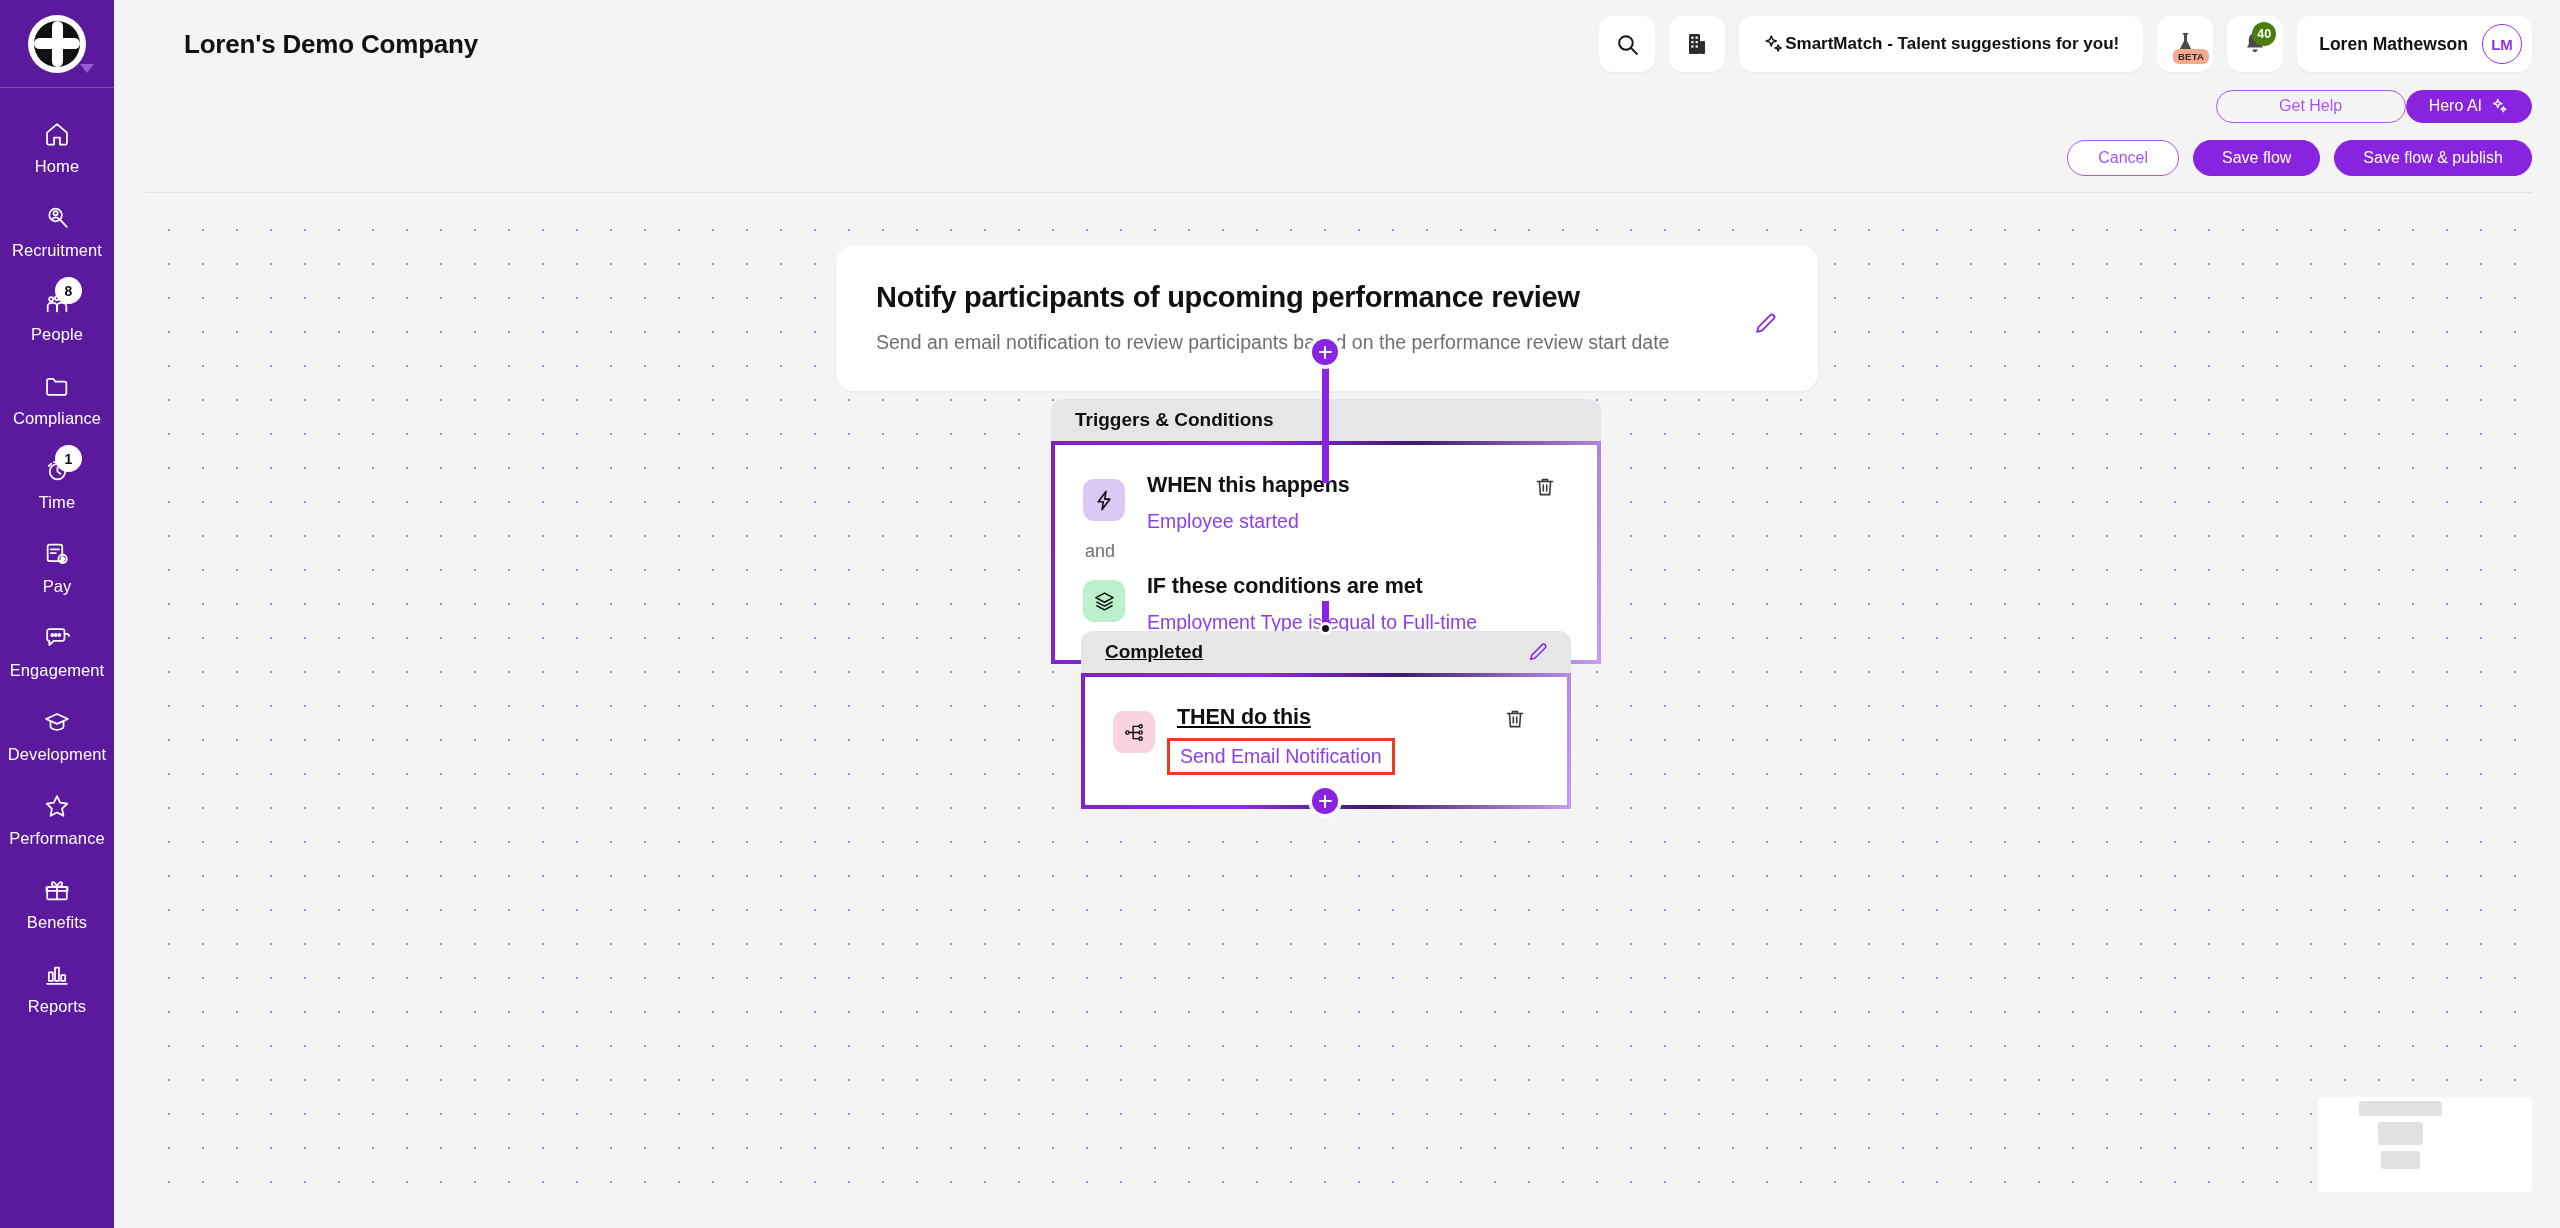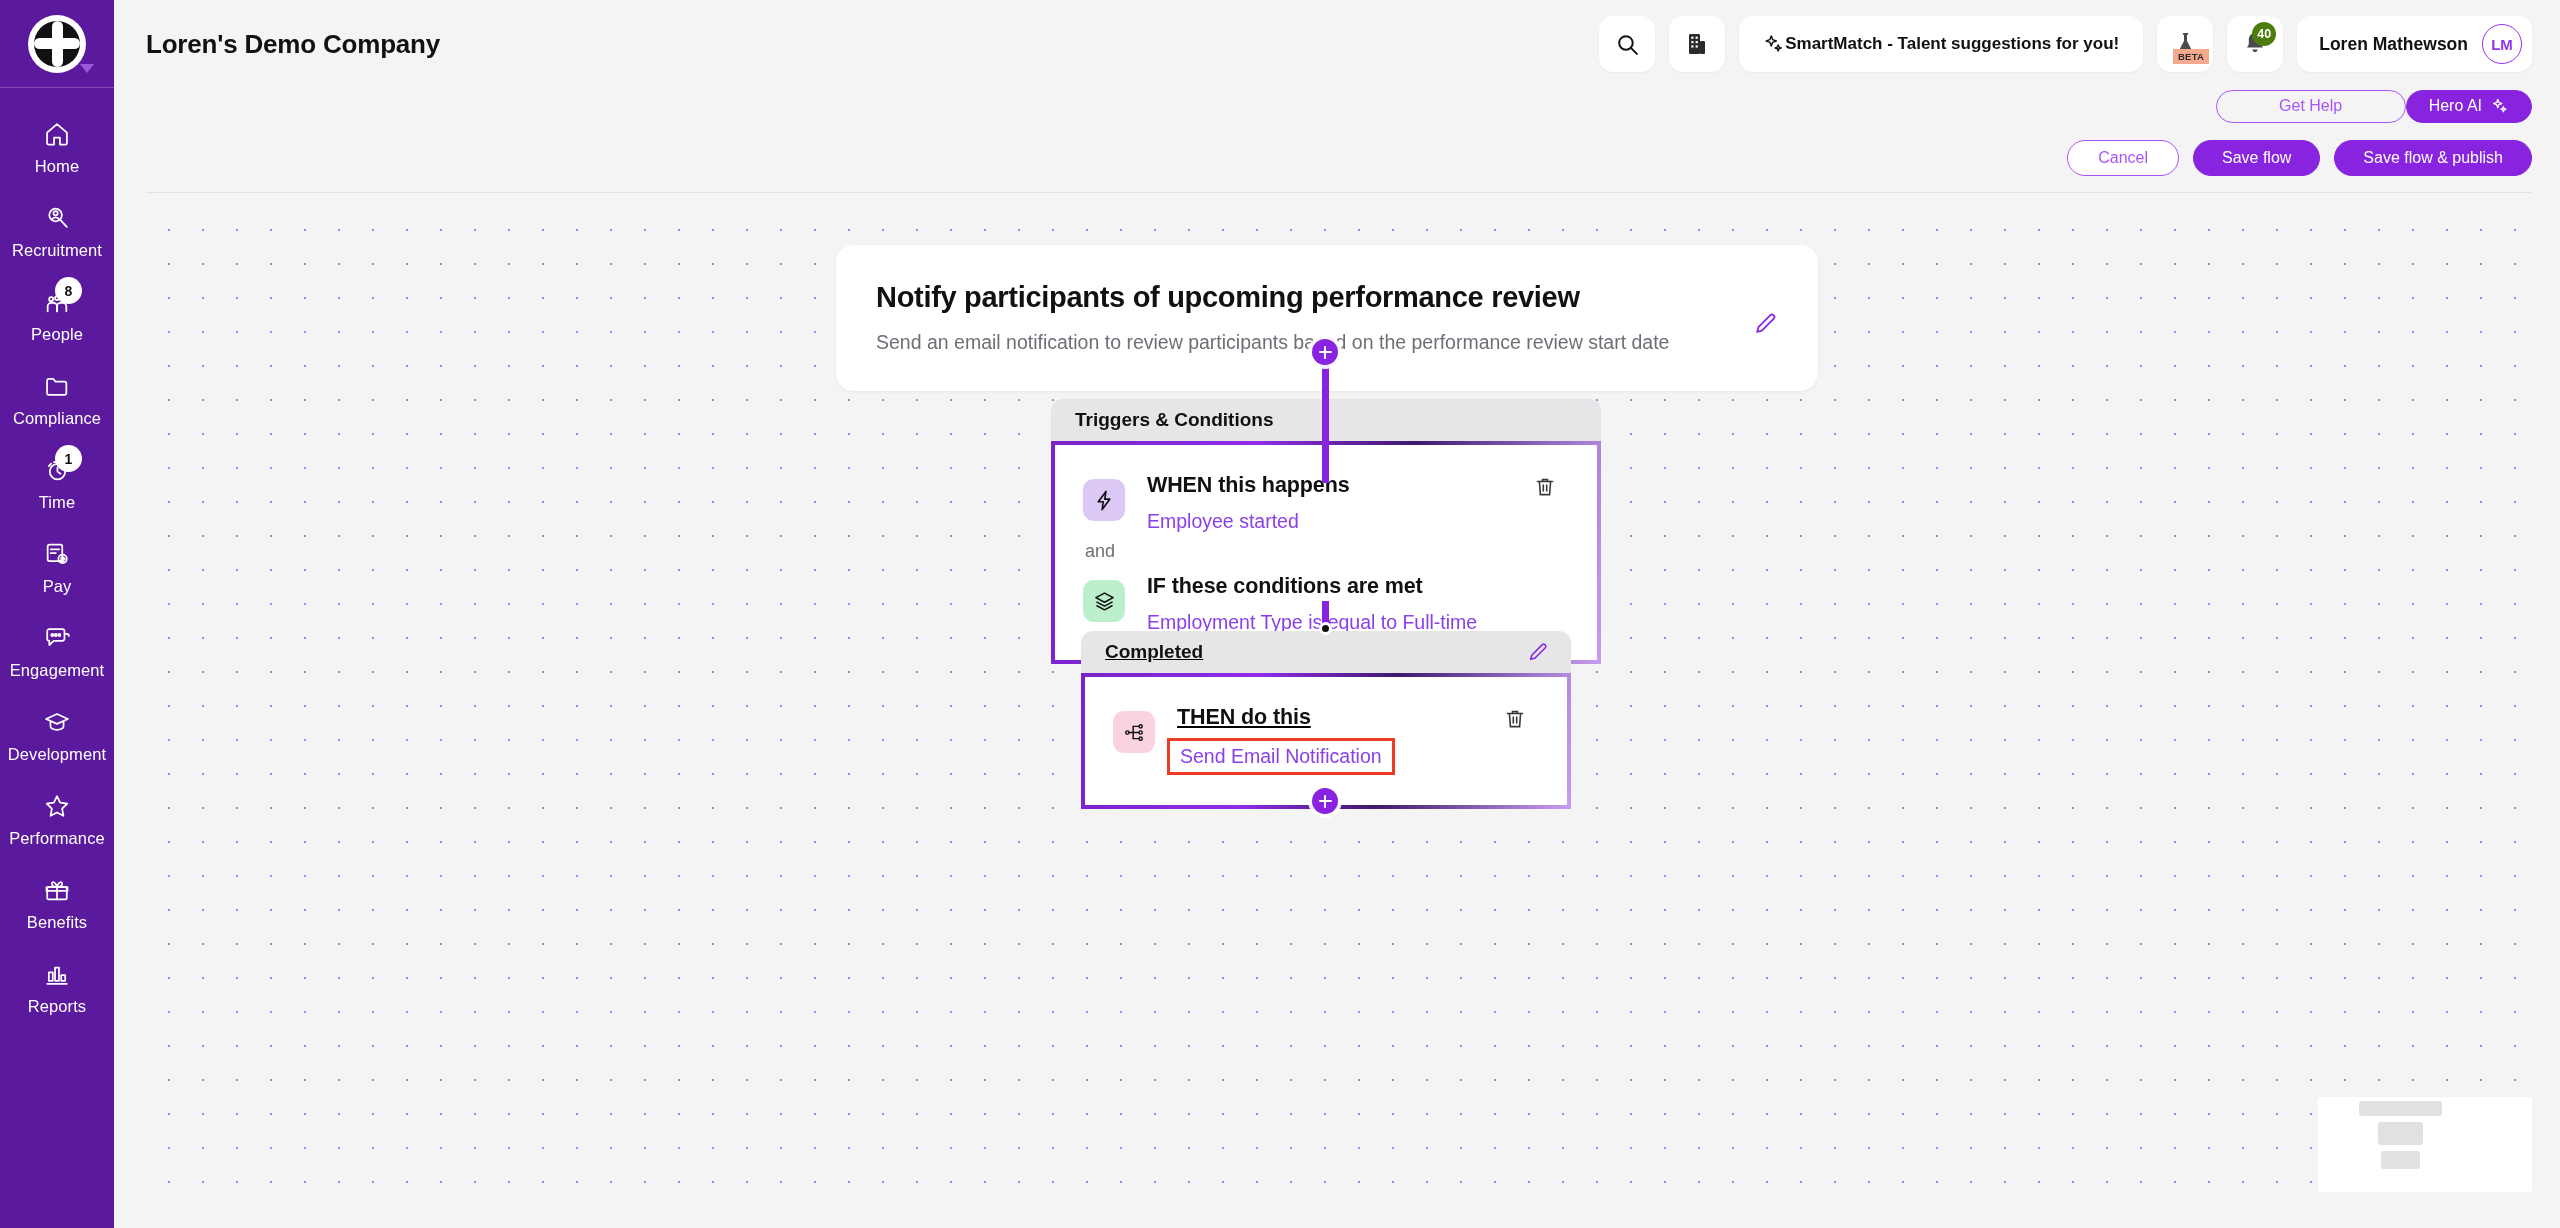--- a/index.html
+++ b/index.html
@@ -108,20 +108,21 @@
     position: relative;
   }
 
   .topbar {
     height: 88px;
     flex: 0 0 88px;
     display: flex; align-items: center;
     padding: 0 28px 0 32px;
     background: #f4f4f5;
     gap: 14px;
+    margin-left: 38px;
   }
   .company-name {
     font-size: 26px; font-weight: 700; color: #111;
     letter-spacing: -.2px;
   }
   .top-spacer { flex: 1; }
 
   .tb-btn {
     height: 56px;
     background: #fff;
@@ -137,21 +138,21 @@
     font-size: 17px; font-weight: 700; color: #111;
     white-space: nowrap;
   }
   .tb-beta-tag {
     position: absolute;
     right: 4px; bottom: 8px;
     background: #F7A98E;
     color: #2b2b2b;
     font-size: 9.5px; font-weight: 700;
     padding: 2px 5px;
-    border-radius: 0;
+    border-radius: 6px;
     letter-spacing: .3px;
   }
   .tb-bell-badge {
     position: absolute;
     top: 6px; right: 7px;
     min-width: 24px; height: 24px;
     background: #4d7c0f;
     color: #fff;
     border-radius: 50%;
     font-size: 12.5px; font-weight: 700;

